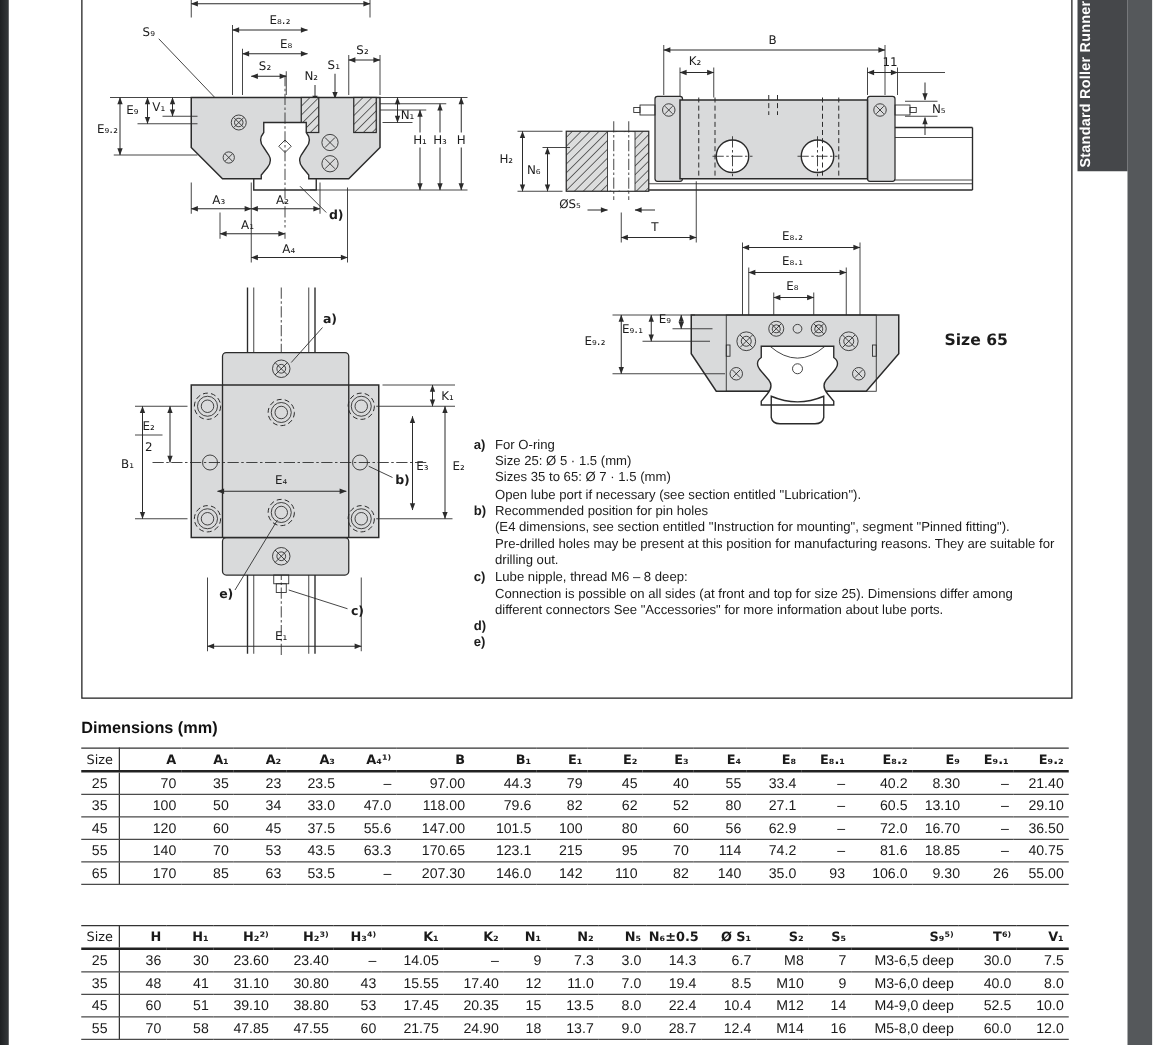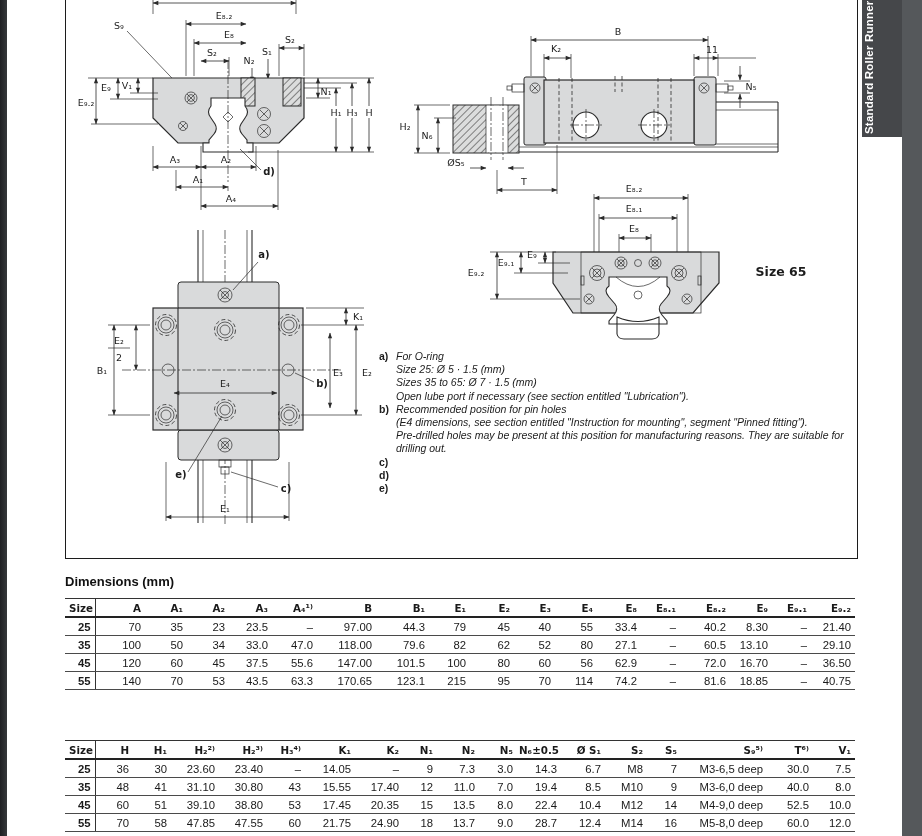--- a/index.html
+++ b/index.html
@@ -23,28 +23,28 @@
   .ext{stroke:#2b2b2b;stroke-width:.7;fill:none;}
   .cl{stroke:#2b2b2b;stroke-width:.7;fill:none;stroke-dasharray:9 2 2 2;}
   .dash{stroke:#2b2b2b;stroke-width:.8;fill:none;stroke-dasharray:4 2.5;}
   .blk{fill:#d9dadb;stroke:#2b2b2b;stroke-width:1.2;}
   .blk2{fill:#d9dadb;stroke:#2b2b2b;stroke-width:1;}
   .wht{fill:#ffffff;stroke:#2b2b2b;stroke-width:1.1;}
   .hat{fill:url(#hatch);stroke:#2b2b2b;stroke-width:1;}
   .notes{position:absolute;left:313px;top:352px;width:478px;font-size:10.5px;line-height:13.2px;color:#1c1c1c;}
   .note{display:flex;}
   .note-label{width:17px;flex:none;font-weight:bold;}
-  .note-text{white-space:pre-line;font-style:italic;}
+  .note-text{white-space:pre-line;}
   .dims-heading{position:absolute;left:65px;top:574px;font-size:13px;font-weight:bold;color:#111;}
   .tbl{position:absolute;left:65px;border-collapse:collapse;table-layout:fixed;width:790px;
        font-size:11.3px;color:#1a1a1a;}
   .tbl th{font-family:"DejaVu Sans",sans-serif;font-size:10.3px;font-weight:bold;text-align:right;
        padding:3px 4px 2px 2px;border-top:1.2px solid #333;border-bottom:2px solid #222;white-space:nowrap;overflow:hidden;}
   .tbl td{text-align:right;padding:3px 4px 2px 2px;border-bottom:1.1px solid #4a4a4a;white-space:nowrap;overflow:hidden;}
-  .tbl .c0{text-align:right;font-weight:bold;border-right:1.2px solid #333;padding-left:4px;}
+  .tbl .c0{text-align:center;font-weight:normal;border-right:1.2px solid #333;padding-left:4px;}
   .t1{top:598px;} .t2{top:740px;}
 </style>
 </head>
 <body>
 
 <div class="screen">
 
   <svg width="0" height="0" style="position:absolute">
     <defs>
       <marker id="arr" viewBox="0 0 10 10" refX="9.5" refY="5" markerWidth="9" markerHeight="7" orient="auto-start-reverse">
@@ -379,20 +379,23 @@
       </div>
       <div class="note">
         <span class="note-label">b)</span>
         <span class="note-text">Recommended position for pin holes
 (E4 dimensions, see section entitled "Instruction for mounting", segment "Pinned fitting").
 Pre-drilled holes may be present at this position for manufacturing reasons. They are suitable for
 drilling out.</span>
       </div>
       <div class="note">
         <span class="note-label">c)</span>
+        <span class="note-text">Lube nipple, thread M6 – 8 deep:
+Connection is possible on all sides (at front and top for size 25). Dimensions differ among
+different connectors See "Accessories" for more information about lube ports.</span>
       </div>
       <div class="note">
         <span class="note-label">d)</span>
       </div>
       <div class="note">
         <span class="note-label">e)</span>
       </div>
     </div>
   </div>
 
@@ -515,20 +518,40 @@
           <td>95</td>
           <td>70</td>
           <td>114</td>
           <td>74.2</td>
           <td>–</td>
           <td>81.6</td>
           <td>18.85</td>
           <td>–</td>
           <td>40.75</td>
         </tr>
+        <tr>
+          <td class="c0">65</td>
+          <td>170</td>
+          <td>85</td>
+          <td>63</td>
+          <td>53.5</td>
+          <td>–</td>
+          <td>207.30</td>
+          <td>146.0</td>
+          <td>142</td>
+          <td>110</td>
+          <td>82</td>
+          <td>140</td>
+          <td>35.0</td>
+          <td>93</td>
+          <td>106.0</td>
+          <td>9.30</td>
+          <td>26</td>
+          <td>55.00</td>
+        </tr>
       </tbody>
   </table>
 
   <table class="tbl t2">
     <colgroup>
       <col style="width:30px">
         <col style="width:38px">
         <col style="width:38px">
         <col style="width:48px">
       <col style="width:48px">

